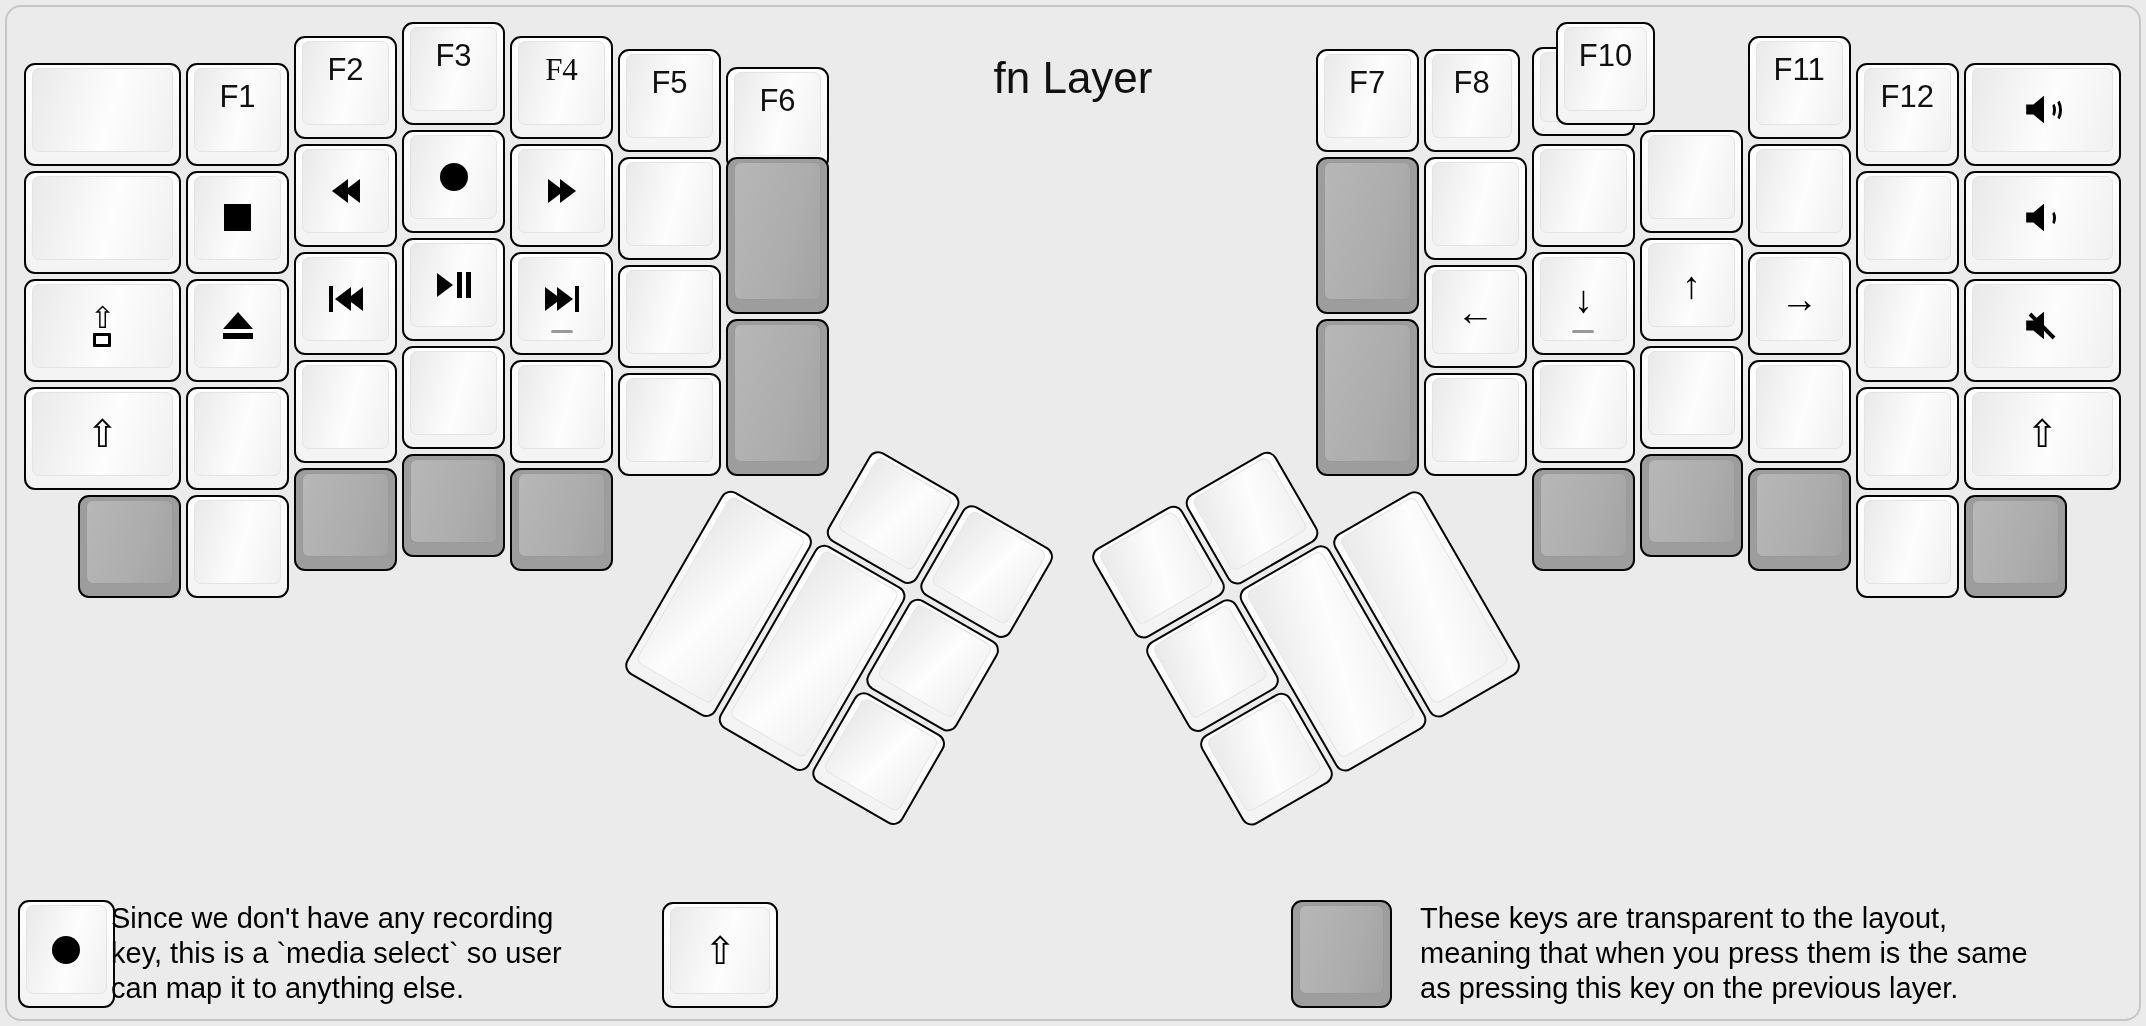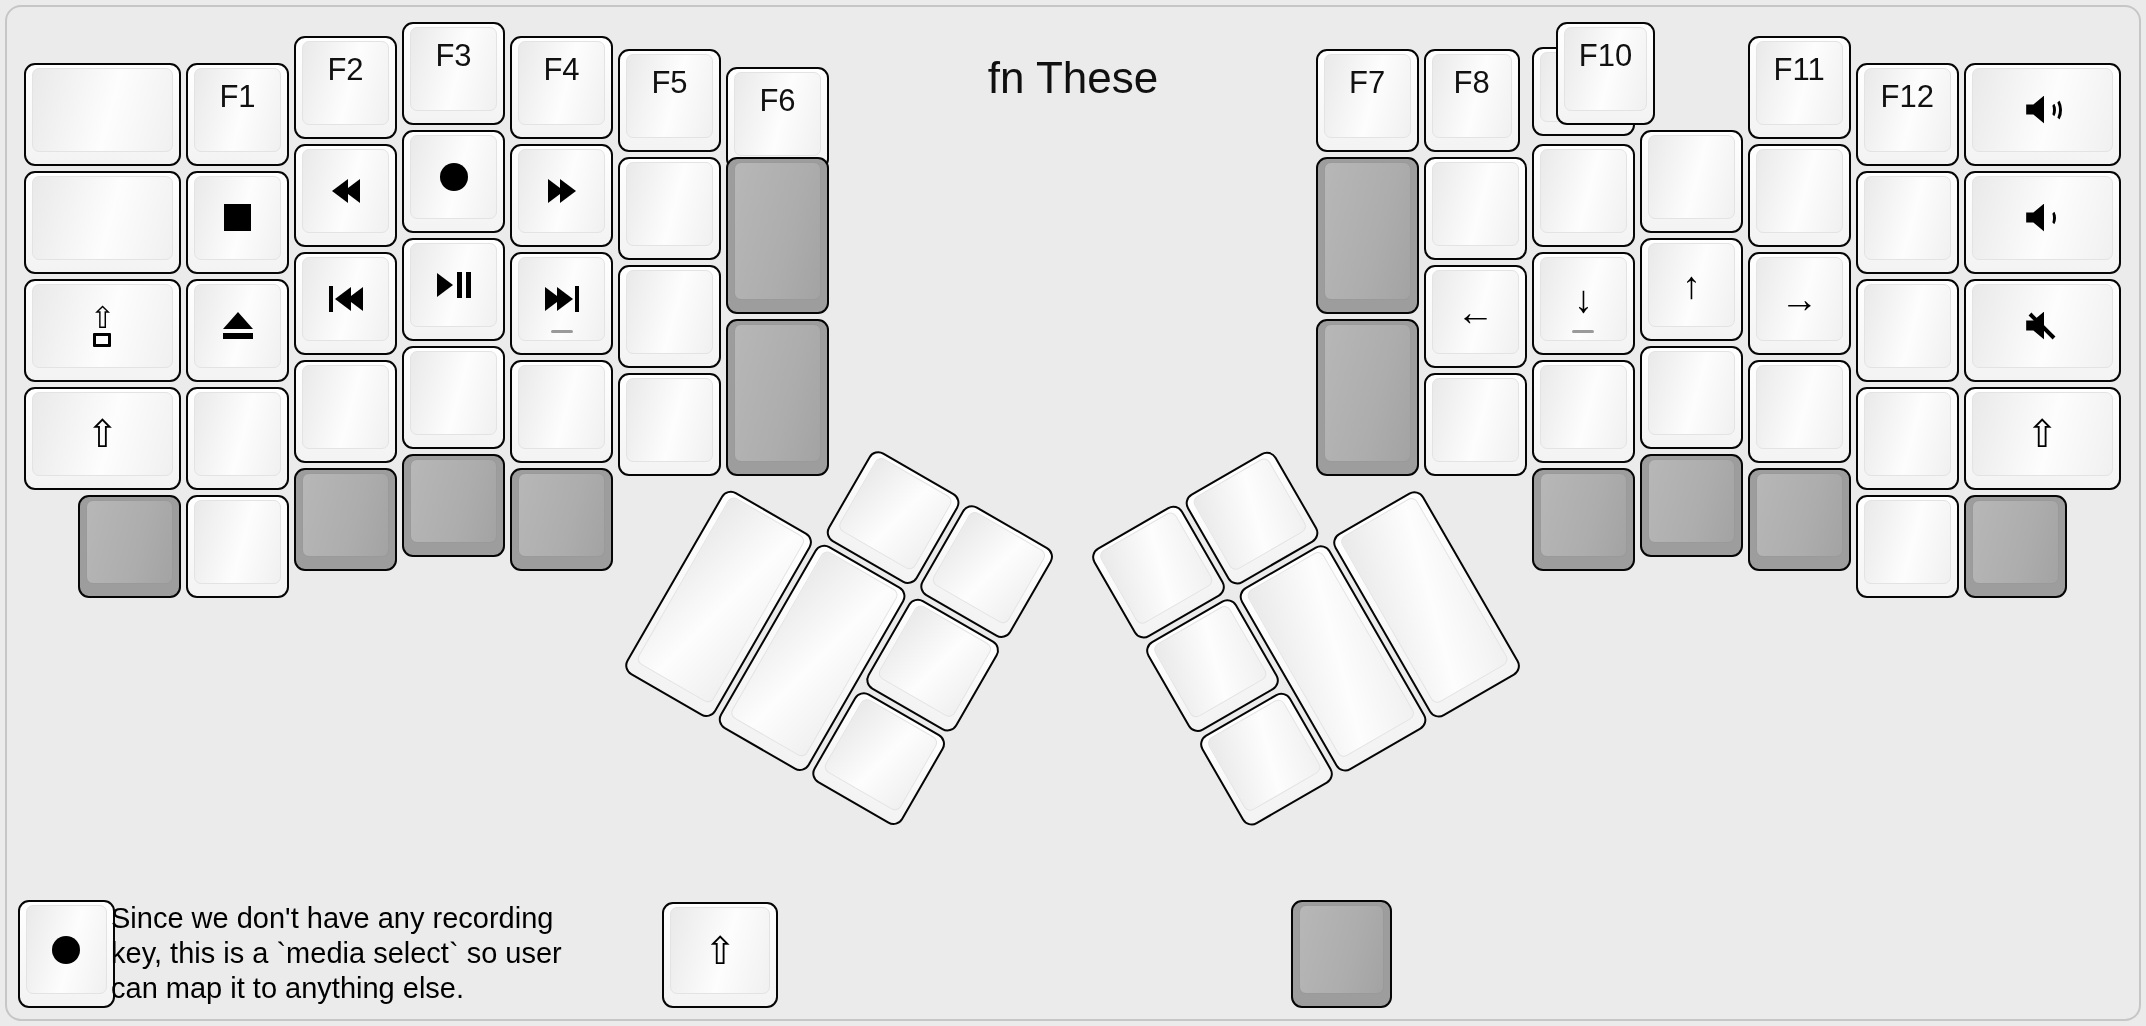--- a/index.html
+++ b/index.html
@@ -53,21 +53,21 @@
   .ltext{position:absolute;font-size:29px;line-height:35px;color:#000;white-space:pre-line}
   #legend-text-1{left:111px;top:901px}
   #legend-text-2{left:797px;top:918px}
   #legend-text-3{left:1420px;top:901px}
 </style>
 </head>
 <body>
 
 <div id="stage">
   <div id="frame"></div>
-  <div class="title">fn These</div>
+  <div class="title">fn Layer</div>
 
   <div id="keyboard-main">
       <div class="key w" style="left: 24px; top: 62.5px; width: 157px; height: 103px;">
         <div class="cap"></div>
       </div>
       <div class="key w" style="left: 24px; top: 170.5px; width: 157px; height: 103px;">
         <div class="cap"></div>
       </div>
       <div class="key w" style="left: 24px; top: 278.5px; width: 157px; height: 103px;">
         <div class="cap">
@@ -161,21 +161,21 @@
             <span class="pb"></span>
           </span>
         </div>
       </div>
       <div class="key w" style="left: 402px; top: 346px; width: 103px; height: 103px;">
         <div class="cap"></div>
       </div>
       <div class="key g" style="left: 402px; top: 454px; width: 103px; height: 103px;">
         <div class="cap"></div>
       </div>
-      <div class="key w" style="left: 510px; top: 35.5px; width: 103px; height: 103px;">
+      <div class="key w" style="left: 510px; top: 35.5px; width: 103px; height: 103px; font-family: Liberation Serif, serif;">
         <div class="cap lab">
           <span class="klabel">F4</span>
         </div>
       </div>
       <div class="key w" style="left: 510px; top: 143.5px; width: 103px; height: 103px;">
         <div class="cap">
           <span class="ic ic-ff">
             <span class="tr"></span>
             <span class="tr tro"></span>
           </span>
@@ -422,13 +422,16 @@
         <div class="cap"></div>
       </div>
       <div class="key w" style="left: 2px; top: 110px; width: 103px; height: 103px;">
         <div class="cap"></div>
       </div>
     </div>
 
   <div class="ltext" id="legend-text-1">Since we don't have any recording
 key, this is a `media select` so user
 can map it to anything else.</div>
+  <div class="ltext" id="legend-text-3">These keys are transparent to the layout,
+meaning that when you press them is the same
+as pressing this key on the previous layer.</div>
 </div>
 
 </body></html>

